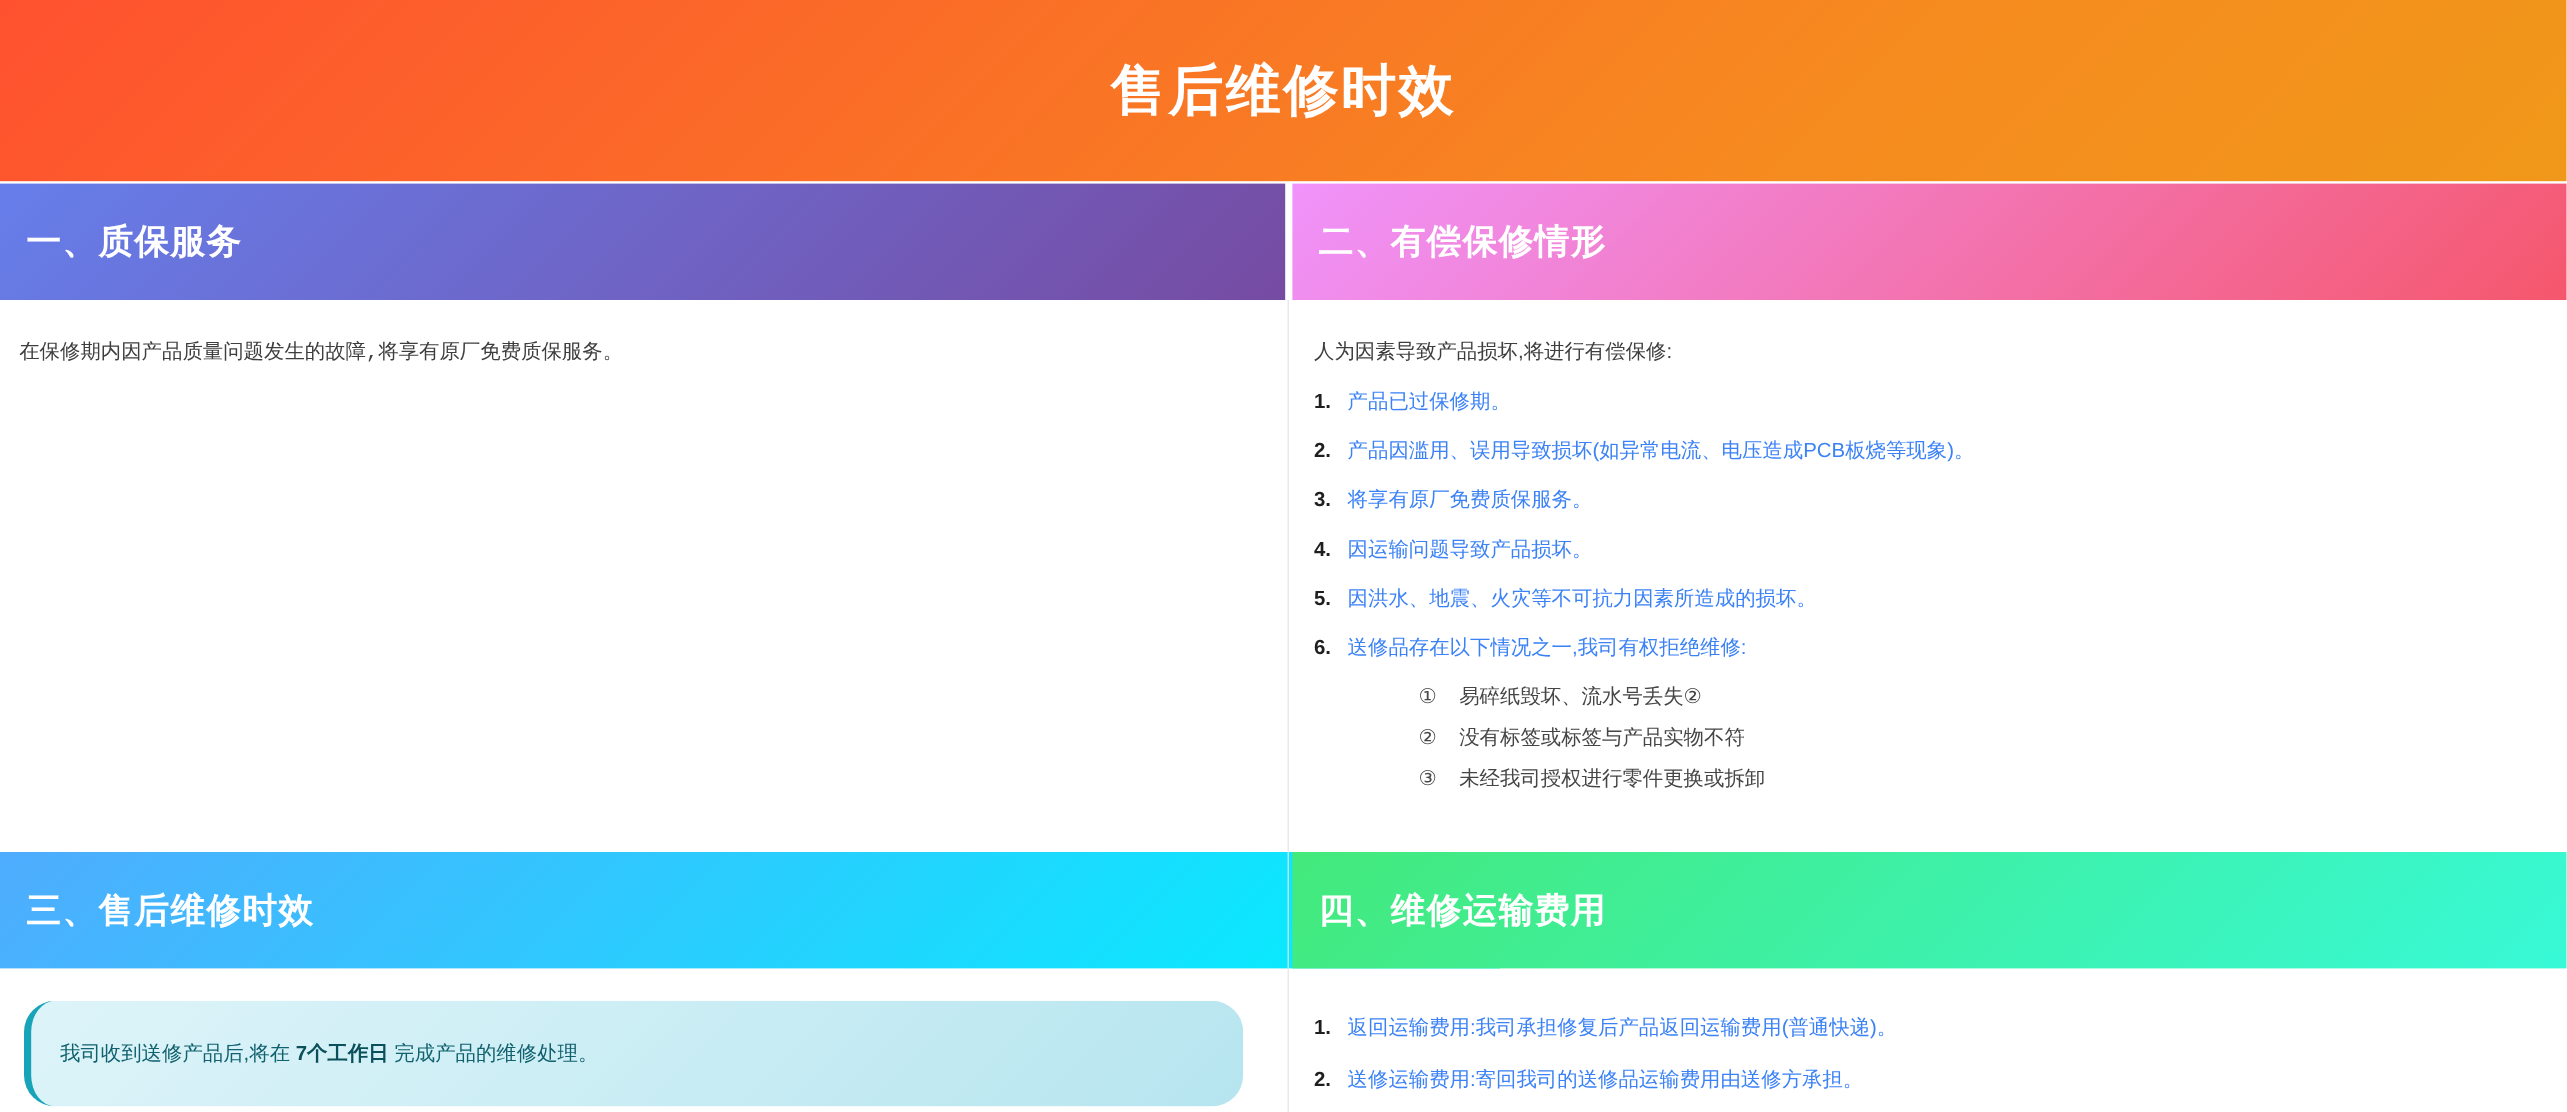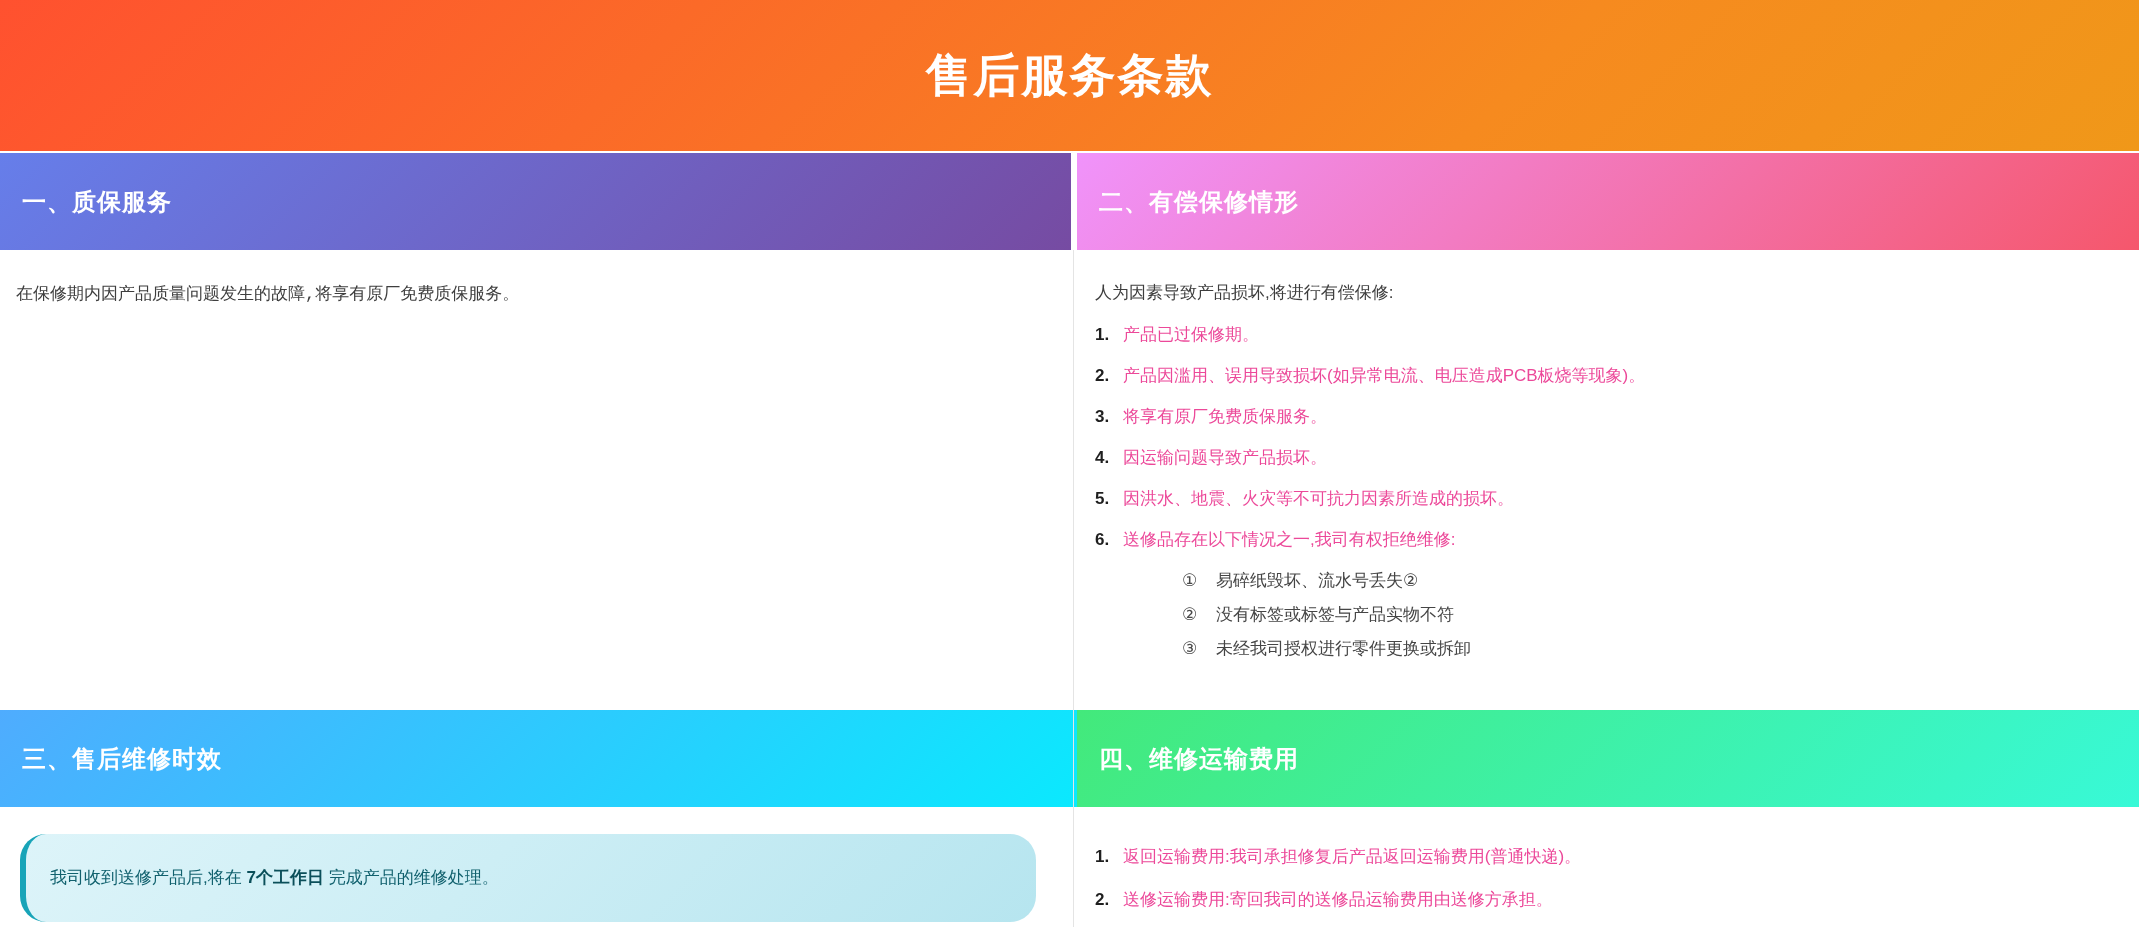--- a/index.html
+++ b/index.html
@@ -14,60 +14,60 @@
     display:flex;align-items:center;justify-content:center;
   }
   .top-banner h1{
     margin:0;color:#ffffff;font-size:46px;font-weight:800;letter-spacing:2px;
   }
   
   .band{
     position:absolute;height:97px;display:flex;align-items:center;
     padding-left:22px;box-sizing:border-box;
   }
-  .band .band-title{color:#ffffff;font-size:24px;font-weight:800;letter-spacing:1px;}
+  .band .band-title{color:#ffffff;font-size:29px;font-weight:800;letter-spacing:1px;}
   .band-s1{left:0;top:153px;width:1071px;background:linear-gradient(135deg,#667eea 0%,#764ba2 100%);}
   .band-s2{left:1077px;top:153px;width:1062px;background:linear-gradient(135deg,#f093fb 0%,#f5576c 100%);}
   .band-s3{left:0;top:710px;width:1250px;background:linear-gradient(135deg,#4facfe 0%,#00f2fe 100%);}
   .band-s4{left:1077px;top:710px;width:1062px;background:linear-gradient(135deg,#43e97b 0%,#38f9d7 100%);}
   
   .col-divider{position:absolute;left:1073px;top:250px;width:1px;height:677px;background:#e4e4e4;}
   
   .body-block{position:absolute;box-sizing:border-box;color:#3e3e3e;font-size:17px;line-height:26px;}
   .s1-body{left:0;top:250px;width:1071px;padding:32px 30px 0 16px;font-family:Liberation Mono, monospace;}
   .s2-body{left:1077px;top:250px;width:1062px;padding:30px 30px 0 18px;}
   .s3-body{left:0;top:806px;width:1071px;padding:28px 0 0 20px;}
   .s4-body{left:1077px;top:806px;width:1062px;padding:38px 30px 0 18px;}
   .s2-intro{margin:0 0 16px 0;}
   
   .num-list{display:block;}
   .num-item{display:flex;margin-bottom:15px;}
   .num-item .marker{font-weight:700;color:#1f1f1f;min-width:28px;flex:0 0 auto;}
-  .num-item .item-text{color:#ec4899;}
+  .num-item .item-text{color:#3b82f6;}
   .s4-body .num-item{margin-bottom:17px;}
   .circle-list{margin:12px 0 0 87px;}
   .circle-item{display:flex;margin-bottom:8px;}
   .circle-item .marker{color:#4a4a4a;min-width:34px;flex:0 0 auto;font-weight:400;}
   .circle-item .item-text{color:#454545;}
   
   .notice-box{
     width:1016px;box-sizing:border-box;border-radius:26px;
     border-left:6px solid #18a4b8;
     background:linear-gradient(135deg,#ddf4f9 0%,#cdeef5 45%,#b6e5ef 100%);
     padding:31px 24px;color:#11616e;font-size:17px;line-height:26px;
   }
   .notice-box .hl{font-weight:800;color:#0b4f5a;}
 </style>
 </head>
 <body>
 
 <div class="page">
 
   <header class="top-banner">
-    <h1>售后服务条款</h1>
+    <h1>售后维修时效</h1>
   </header>
 
   <div class="band band-s1">
     <span class="band-title">一、质保服务</span>
   </div>
 
   <div class="band band-s2">
     <span class="band-title">二、有偿保修情形</span>
   </div>
 

